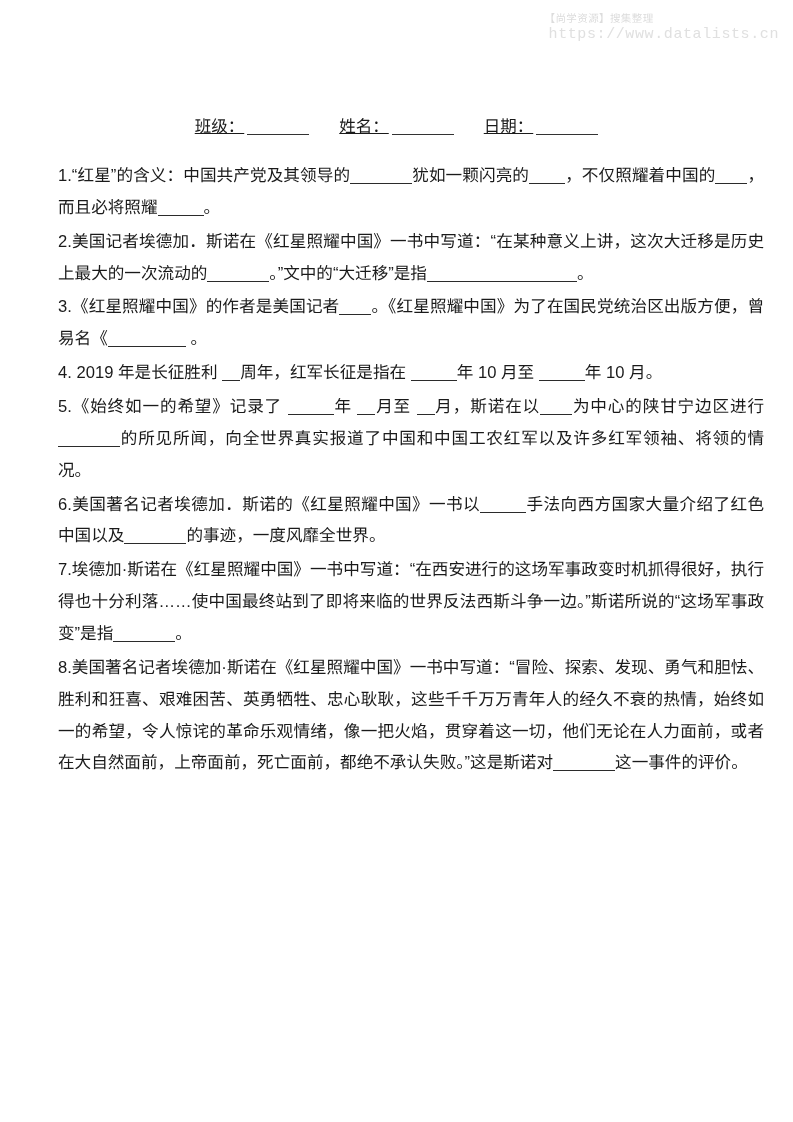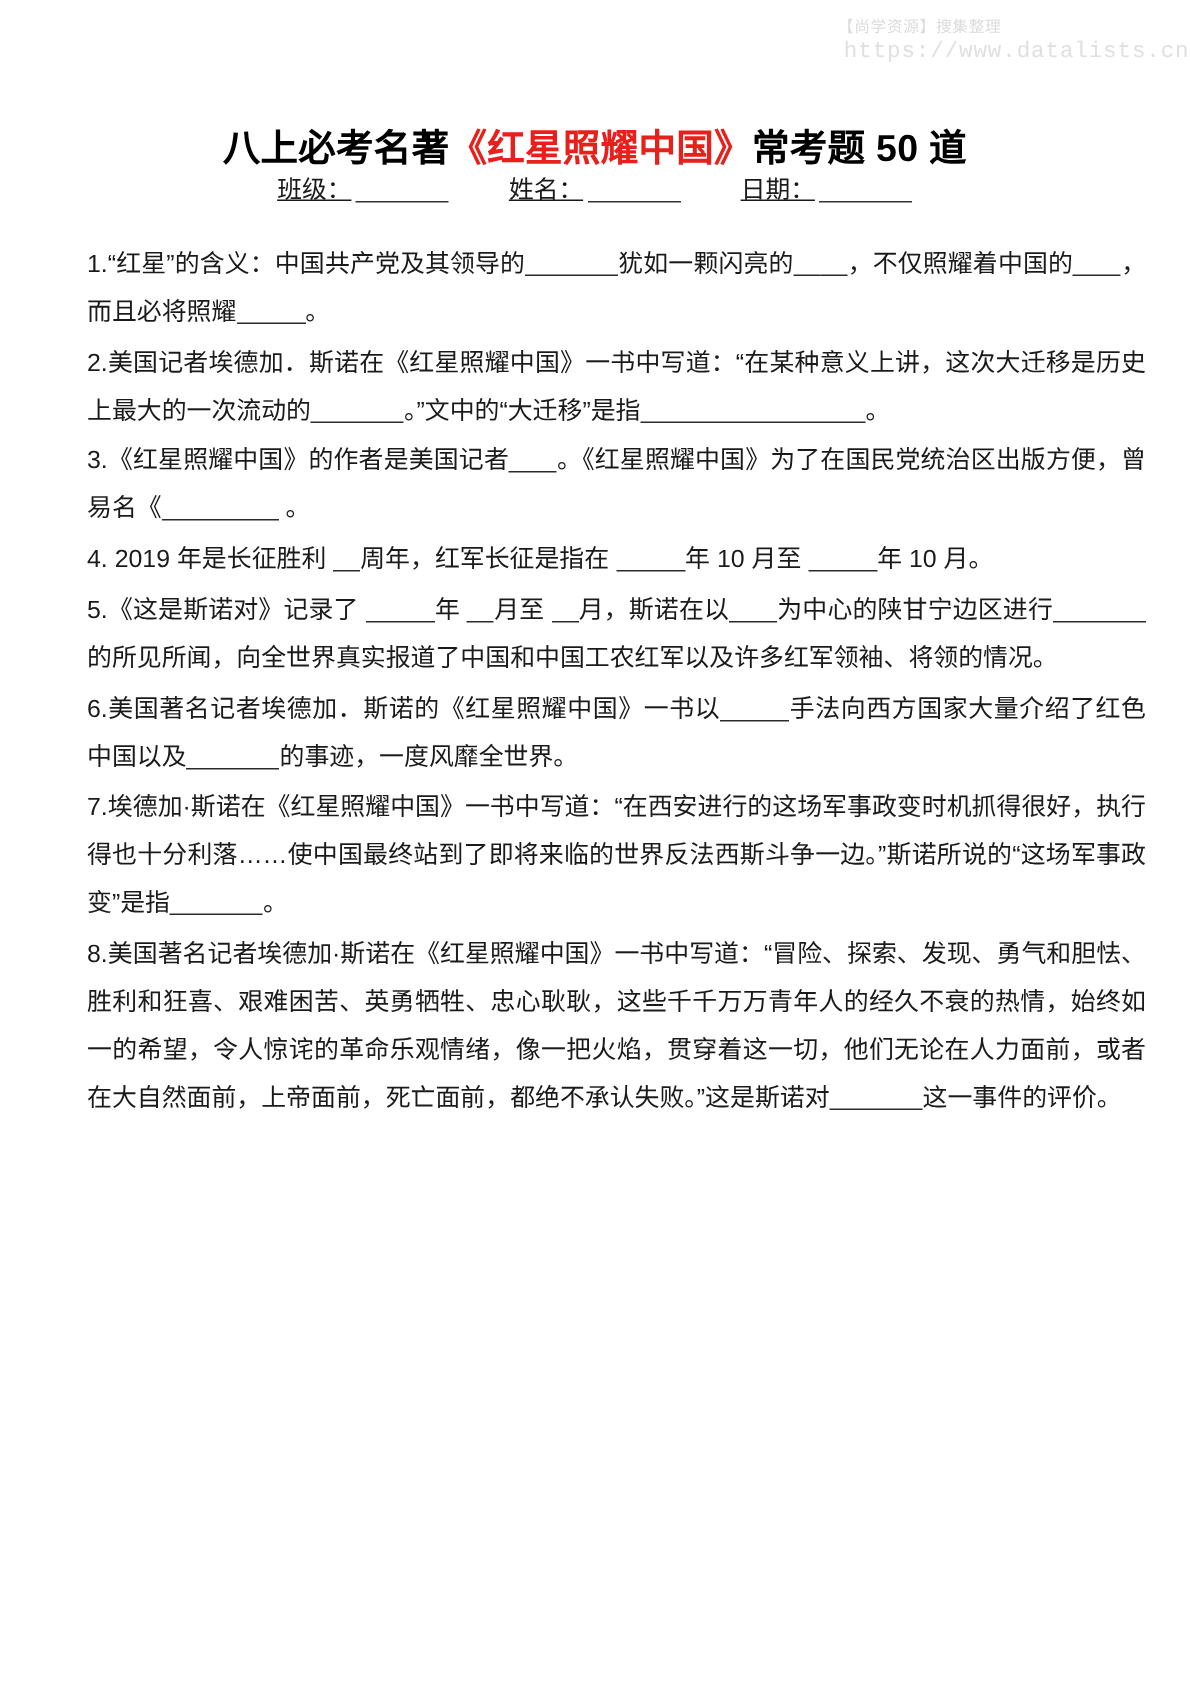--- a/index.html
+++ b/index.html
@@ -21,21 +21,21 @@
     margin: 0 auto;
     background: #ffffff;
     overflow: hidden;
     box-sizing: border-box;
   }
 
   
   .watermark {
     position: absolute;
     top: 12px;
-    right: 0;
+    right: 14px;
     text-align: left;
     line-height: 1.25;
     user-select: none;
     pointer-events: none;
   }
   .watermark-line1 {
     font-size: 10.5px;
     color: #dcdcdc;
     letter-spacing: 0.4px;
     white-space: nowrap;
@@ -73,21 +73,21 @@
     position: absolute;
     top: 113px;
     left: 0;
     width: 793px;
     text-align: center;
     font-size: 16.5px;
     color: #1a1a1a;
     white-space: nowrap;
   }
   .meta-item { display: inline-block; text-decoration: underline; }
-  .meta-item + .meta-item { margin-left: 40px; }
+  .meta-item + .meta-item { margin-left: 30px; }
   .meta-label { }
   .blank-meta {
     display: inline-block;
     width: 62px;
     border-bottom: 1.4px solid #333;
     margin-left: 3px;
     vertical-align: -3px;
   }
 
   
@@ -125,35 +125,34 @@
 </head>
 <body>
 
 <div class="page">
 
   <div class="watermark">
     <span class="watermark-line1">【尚学资源】搜集整理</span>
     <span class="watermark-line2">https://www.datalists.cn</span>
   </div>
 
-  <h1 class="doc-title"><span class="t-black">八上必考名著</span><span class="t-red">《红星照耀中国》</span><span class="t-black">常考题 50 道</span></h1>
 
   <div class="meta-row"><span class="meta-item"><span class="meta-label">班级：</span><span class="blank-meta"></span></span><span class="meta-item"><span class="meta-label">姓名：</span><span class="blank-meta"></span></span><span class="meta-item"><span class="meta-label">日期：</span><span class="blank-meta"></span></span></div>
 
   <div class="body-block">
 
     <p class="q"><span>1.</span><span>“红星”的含义：中国共产党及其领导的</span><span class="bl bl-l"></span><span>犹如一颗闪亮的</span><span class="bl bl-xs"></span><span class="bl bl-xs"></span><span>，不仅照耀着中国的</span><span class="bl bl-s"></span><span>，而且必将照耀</span><span class="bl bl-m"></span><span>。</span></p>
 
     <p class="q"><span>2.</span><span>美国记者埃德加．斯诺在《红星照耀中国》一书中写道：“在某种意义上讲，这次大迁移是历史上最大的一次流动的</span><span class="bl bl-l"></span><span>。”文中的“大迁移”是指</span><span class="bl bl-xxl"></span><span>。</span></p>
 
     <p class="q"><span>3.</span><span>《红星照耀中国》的作者是美国记者</span><span class="bl bl-s"></span><span>。《红星照耀中国》为了在国民党统治区出版方便，曾易名《</span><span class="bl bl-xl"></span><span> 。</span></p>
 
     <p class="q"><span>4.</span><span> 2019 年是长征胜利 </span><span class="bl bl-xs"></span><span>周年，红军长征是指在 </span><span class="bl bl-m"></span><span>年 10 月至 </span><span class="bl bl-m"></span><span>年 10 月。</span></p>
 
-    <p class="q"><span>5.</span><span>《这是斯诺对》记录了 </span><span class="bl bl-m"></span><span>年 </span><span class="bl bl-xs"></span><span>月至 </span><span class="bl bl-xs"></span><span>月，斯诺在以</span><span class="bl bl-s"></span><span>为中心的陕甘宁边区进行</span><span class="bl bl-l"></span><span>的所见所闻，向全世界真实报道了中国和中国工农红军以及许多红军领袖、将领的情况。</span></p>
+    <p class="q"><span>5.</span><span>《始终如一的希望》记录了 </span><span class="bl bl-m"></span><span>年 </span><span class="bl bl-xs"></span><span>月至 </span><span class="bl bl-xs"></span><span>月，斯诺在以</span><span class="bl bl-s"></span><span>为中心的陕甘宁边区进行</span><span class="bl bl-l"></span><span>的所见所闻，向全世界真实报道了中国和中国工农红军以及许多红军领袖、将领的情况。</span></p>
 
     <p class="q"><span>6.</span><span>美国著名记者埃德加．斯诺的《红星照耀中国》一书以</span><span class="bl bl-m"></span><span>手法向西方国家大量介绍了红色中国以及</span><span class="bl bl-l"></span><span>的事迹，一度风靡全世界。</span></p>
 
     <p class="q"><span>7.</span><span>埃德加·斯诺在《红星照耀中国》一书中写道：“在西安进行的这场军事政变时机抓得很好，执行得也十分利落……使中国最终站到了即将来临的世界反法西斯斗争一边。”斯诺所说的“这场军事政变”是指</span><span class="bl bl-l"></span><span>。</span></p>
 
     <p class="q"><span>8.</span><span>美国著名记者埃德加·斯诺在《红星照耀中国》一书中写道：“冒险、探索、发现、勇气和胆怯、胜利和狂喜、艰难困苦、英勇牺牲、忠心耿耿，这些千千万万青年人的经久不衰的热情，始终如一的希望，令人惊诧的革命乐观情绪，像一把火焰，贯穿着这一切，他们无论在人力面前，或者在大自然面前，上帝面前，死亡面前，都绝不承认失败。”这是斯诺对</span><span class="bl bl-l"></span><span>这一事件的评价。</span></p>
 
   </div>
 </div>
 

